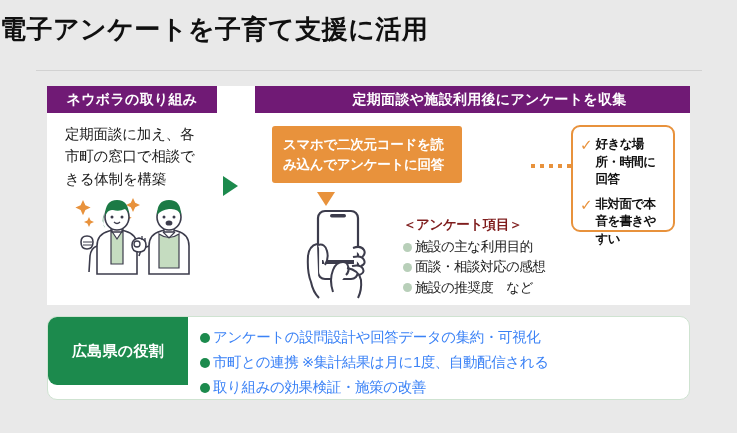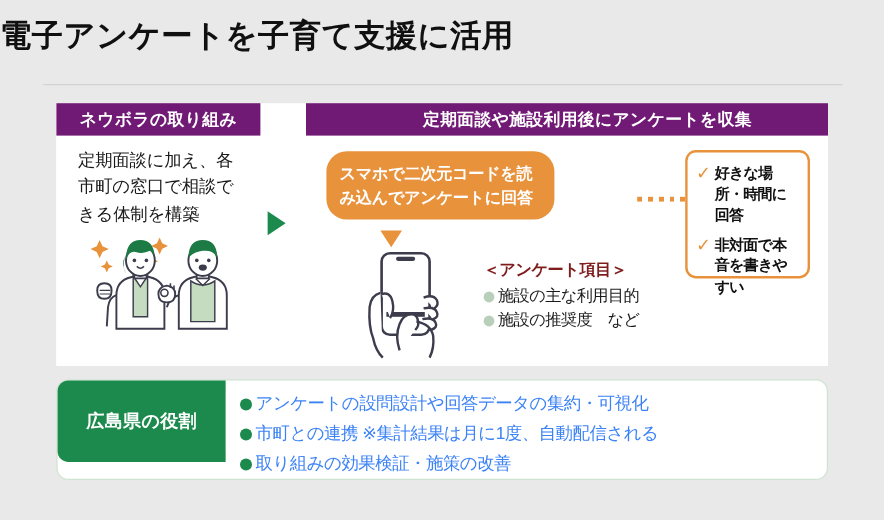--- a/index.html
+++ b/index.html
@@ -52,21 +52,21 @@
   
   .right-col{
     position:absolute;left:208px;top:0;width:435px;height:219px;
     background:#ffffff;
   }
   .right-head{height:27px;padding-left:34px;}
   .right-body{position:relative;width:435px;height:192px;}
   
   .bubble{
     position:absolute;left:17px;top:13px;width:190px;
-    background:#e8923c;color:#ffffff;border-radius:17px;
+    background:#e8923c;color:#ffffff;border-radius:3px;
     padding:9px 11px;font-size:13.5px;font-weight:bold;line-height:1.45;
     letter-spacing:-0.3px;box-sizing:border-box;
   }
   .bubble-tail{
     position:absolute;left:62px;top:79px;width:0;height:0;
     border-left:9px solid transparent;border-right:9px solid transparent;
     border-top:14px solid #e8923c;
   }
   
   .phone-ill{position:absolute;left:40px;top:95px;}
@@ -228,20 +228,21 @@
           <path d="M52 60 q12 2 14 12 q1 10 -3 18" fill="none" stroke="#3c3c4c" stroke-width="2"></path>
 
           <path d="M22 36 q-8 2 -9 12 q-1 16 3 26 q2 10 8 16" fill="#ffffff" stroke="#3c3c4c" stroke-width="2"></path>
           <path d="M23 37 q7 -2 9 6 q2 8 -2 14" fill="#ffffff" stroke="#3c3c4c" stroke-width="2"></path>
         </svg>
       </div>
 
       <div class="survey">
         <div class="survey-title">＜アンケート項目＞</div>
         <div class="survey-item"><span class="dot"></span><span>施設の主な利用目的</span></div>
+        <div class="survey-item"><span class="dot"></span><span>面談・相談対応の感想</span></div>
         <div class="survey-item"><span class="dot"></span><span>施設の推奨度　など</span></div>
       </div>
 
       <div class="dots"></div>
 
       <div class="merit-box">
         <div class="merit-row">
           <span class="check">✓</span>
           <span class="merit-text">好きな場所・時間に回答</span>
         </div>

